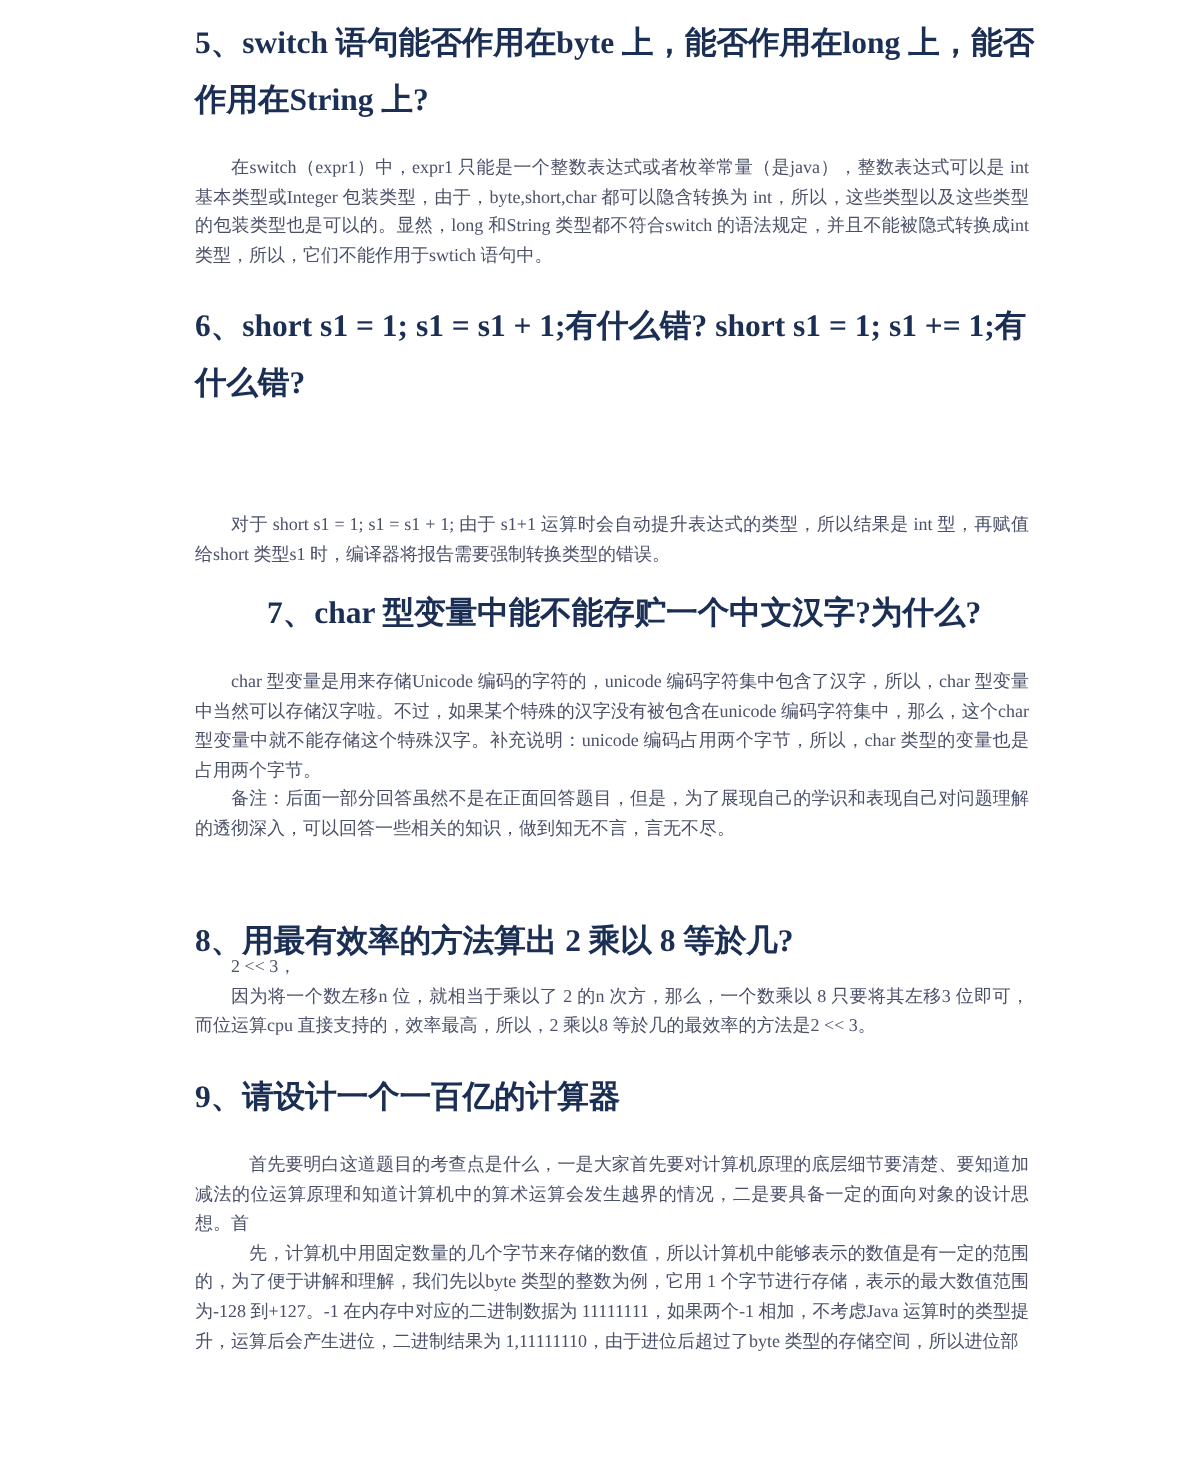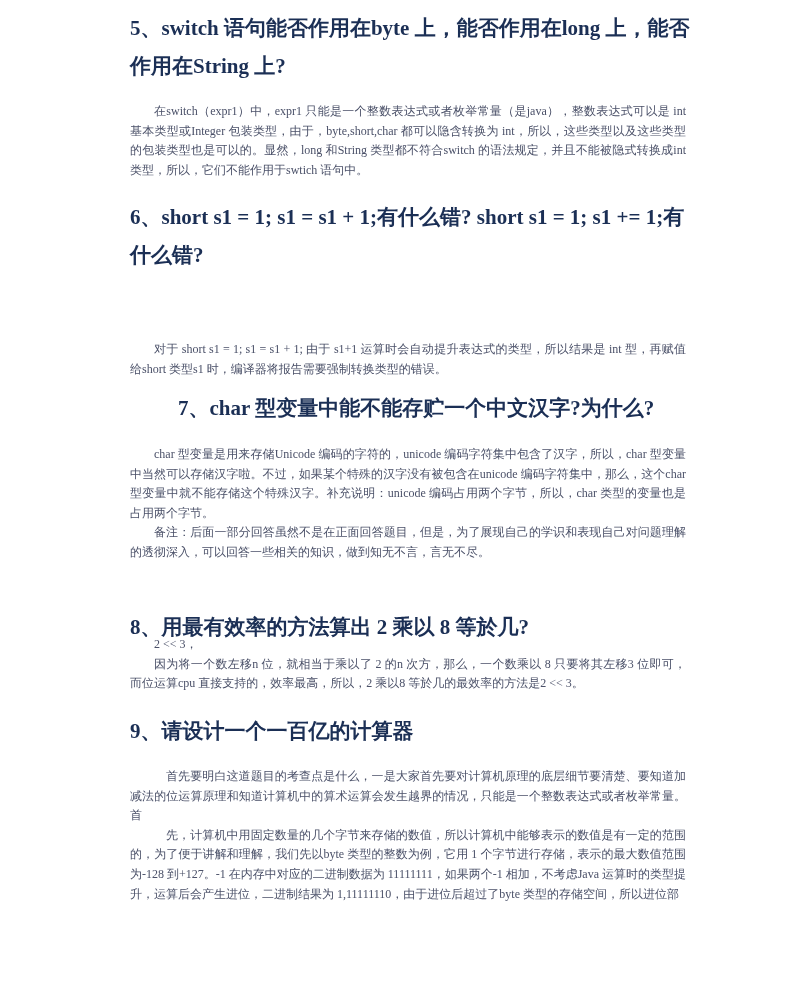--- a/index.html
+++ b/index.html
@@ -46,17 +46,17 @@
   </div>
 
   <h2 class="heading" style="top:580px;margin-top:28px;">8、用最有效率的方法算出 2 乘以 8 等於几?</h2>
   <div class="para" style="top:635px;">
     <p>2 &lt;&lt; 3，</p>
     <p>因为将一个数左移n 位，就相当于乘以了 2 的n 次方，那么，一个数乘以 8 只要将其左移3 位即可， 而位运算cpu 直接支持的，效率最高，所以，2 乘以8 等於几的最效率的方法是2 &lt;&lt; 3。</p>
   </div>
 
   <h2 class="heading" style="top:712px;">9、请设计一个一百亿的计算器</h2>
   <div class="para" style="top:767px;">
-    <p style="text-indent:36px;">首先要明白这道题目的考查点是什么，一是大家首先要对计算机原理的底层细节要清楚、要知道加减法的位运算原理和知道计算机中的算术运算会发生越界的情况，只能是一个整数表达式或者枚举常量。首</p>
+    <p style="text-indent:36px;">首先要明白这道题目的考查点是什么，一是大家首先要对计算机原理的底层细节要清楚、要知道加减法的位运算原理和知道计算机中的算术运算会发生越界的情况，二是要具备一定的面向对象的设计思想。首</p>
     <p style="text-indent:36px;">先，计算机中用固定数量的几个字节来存储的数值，所以计算机中能够表示的数值是有一定的范围的，为了便于讲解和理解，我们先以byte 类型的整数为例，它用 1 个字节进行存储，表示的最大数值范围为-128 到+127。-1 在内存中对应的二进制数据为 11111111，如果两个-1 相加，不考虑Java 运算时的类型提升，运算后会产生进位，二进制结果为 1,11111110，由于进位后超过了byte 类型的存储空间，所以进位部</p>
   </div>
 
 </div>
 
 </body></html>

